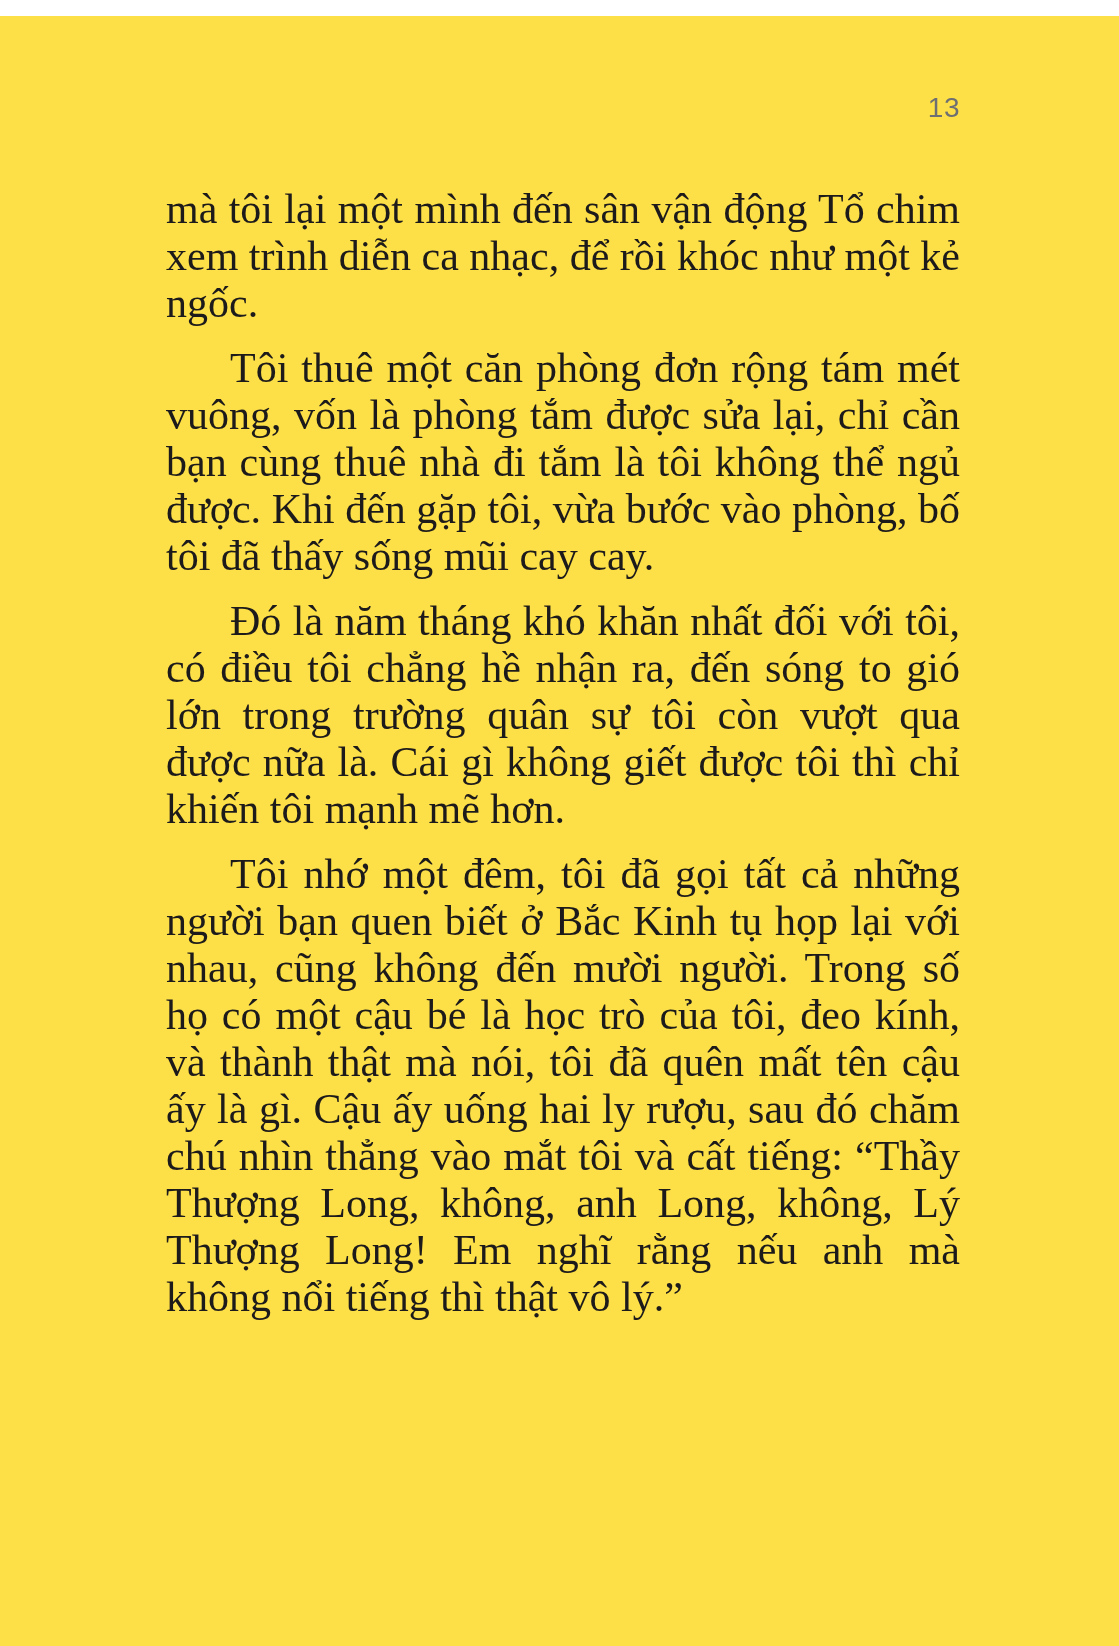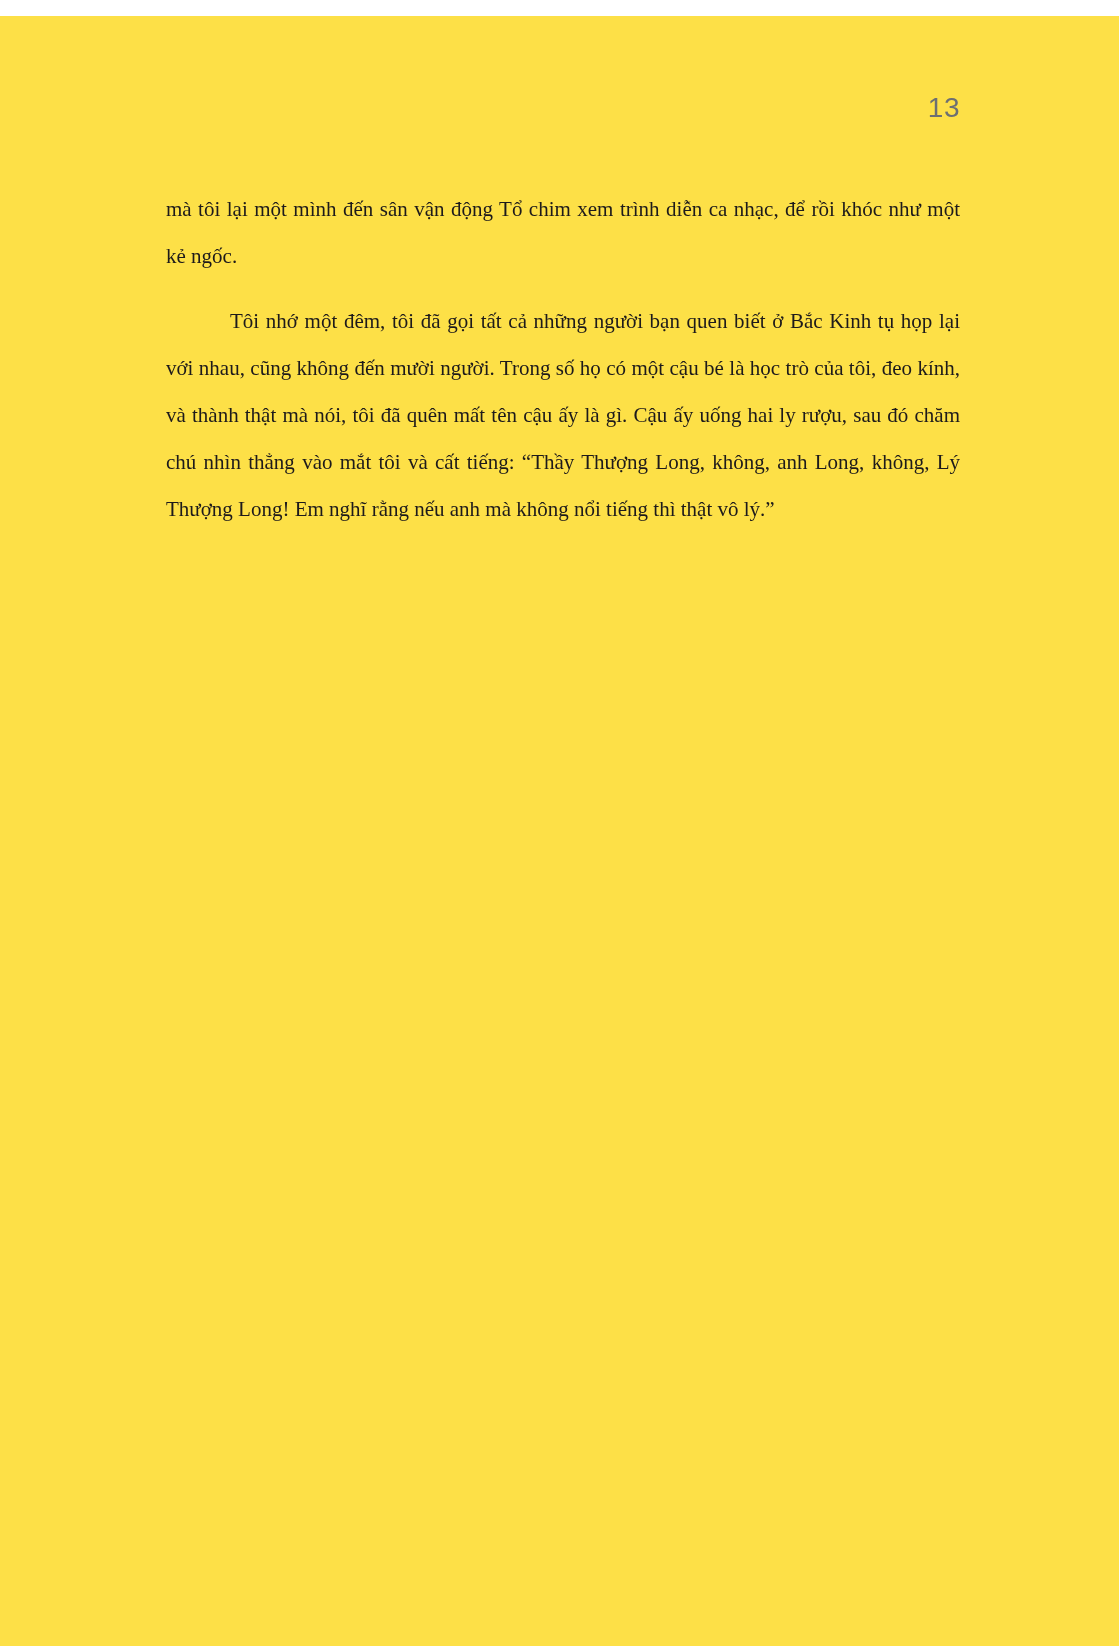--- a/index.html
+++ b/index.html
@@ -24,21 +24,21 @@
     font-size: 28px;
     line-height: 1;
     color: #6d6f72;
     letter-spacing: 0.5px;
   }
   .text-block {
     position: absolute;
     top: 170px;
     left: 166px;
     width: 794px;
-    font-size: 21px;
+    font-size: 42px;
     line-height: 47px;
     color: #1d1a1b;
     text-align: justify;
     text-justify: inter-word;
   }
   .text-block p {
     margin: 0 0 18px 0;
     text-indent: 64px;
   }
   .text-block p.continuation {
@@ -54,16 +54,18 @@
 </style>
 </head>
 <body>
 
 <div class="page">
 
   <div class="page-number">13</div>
 
   <div class="text-block">
     <p class="continuation">mà tôi lại một mình đến sân vận động Tổ chim xem trình diễn ca nhạc, để rồi khóc như một kẻ ngốc.</p>
+    <p>Tôi thuê một căn phòng đơn rộng tám mét vuông, vốn là phòng tắm được sửa lại, chỉ cần bạn cùng thuê nhà đi tắm là tôi không thể ngủ được. Khi đến gặp tôi, vừa bước vào phòng, bố tôi đã thấy sống mũi cay cay.</p>
+    <p>Đó là năm tháng khó khăn nhất đối với tôi, có điều tôi chẳng hề nhận ra, đến sóng to gió lớn trong trường quân sự tôi còn vượt qua được nữa là. Cái gì không giết được tôi thì chỉ khiến tôi mạnh mẽ hơn.</p>
     <p>Tôi nhớ một đêm, tôi đã gọi tất cả những người bạn quen biết ở Bắc Kinh tụ họp lại với nhau, cũng không đến mười người. Trong số họ có một cậu bé là học trò của tôi, đeo kính, và thành thật mà nói, tôi đã quên mất tên cậu ấy là gì. Cậu ấy uống hai ly rượu, sau đó chăm chú nhìn thẳng vào mắt tôi và cất tiếng: “Thầy Thượng Long, không, anh Long, không, Lý Thượng Long! Em nghĩ rằng nếu anh mà không nổi tiếng thì thật vô lý.”</p>
   </div>
 
 </div>
 
 </body></html>

